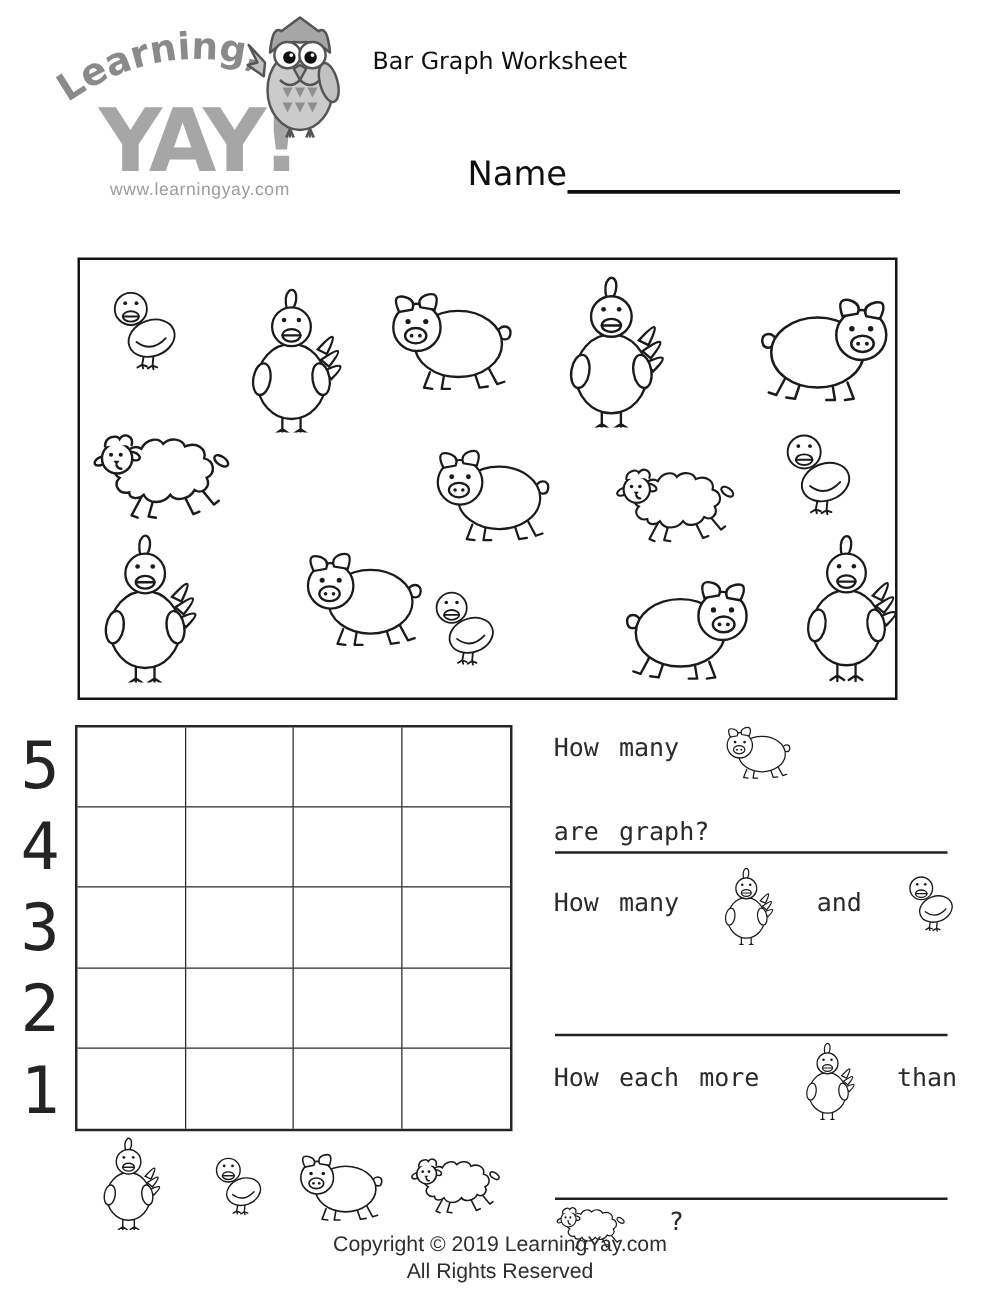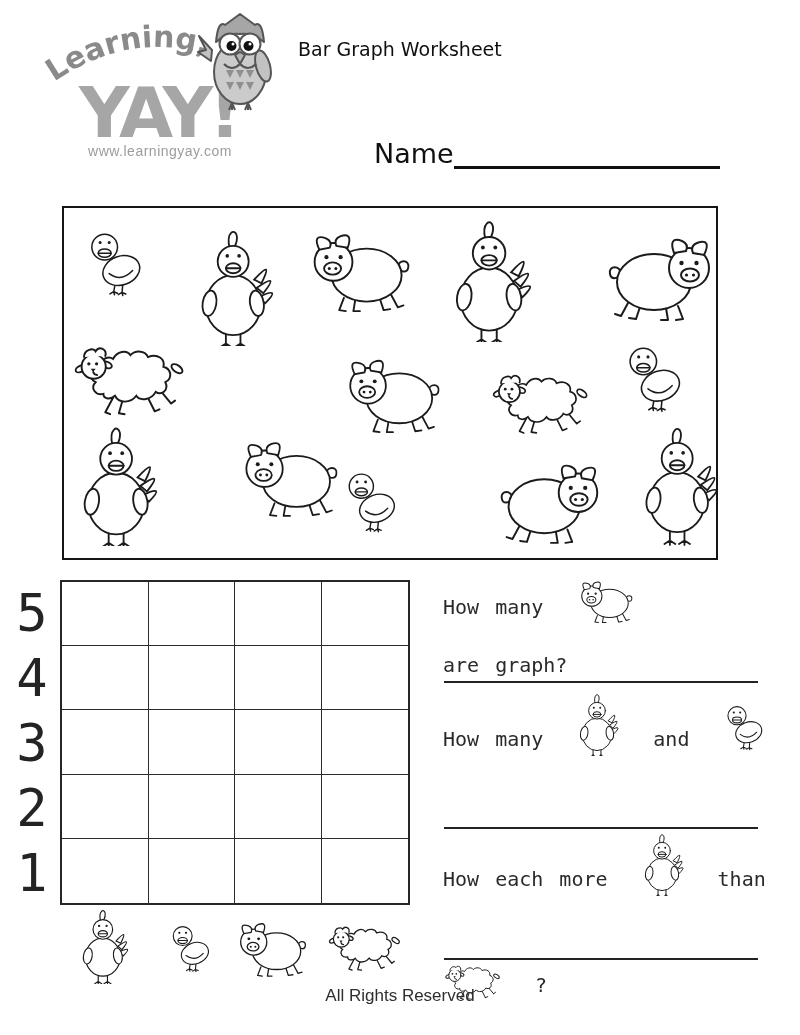--- a/index.html
+++ b/index.html
@@ -11,21 +11,21 @@
   .logo{position:absolute;left:40px;top:8px;width:245px;height:152px;}
   .logo-text-svg{position:absolute;left:0;top:0;}
   .l-top{font-family:"DejaVu Sans",sans-serif;font-weight:bold;font-size:30px;fill:#8a8a8a;}
   .l-main{font-family:"DejaVu Sans",sans-serif;font-weight:bold;font-size:70px;fill:#a6a6a6;letter-spacing:-4px;}
   .l-url{font-family:"Liberation Sans",sans-serif;font-size:14px;fill:#9c9c9c;letter-spacing:.5px;}
   .owl{position:absolute;left:157px;top:0px;}
 
   
   .title{position:absolute;left:298px;top:38px;margin:0;font-family:"DejaVu Sans",sans-serif;
          font-weight:500;font-size:19px;color:#101010;letter-spacing:0px;}
-  .name-row{position:absolute;left:374px;top:136px;display:flex;align-items:flex-end;}
+  .name-row{position:absolute;left:374px;top:122px;display:flex;align-items:flex-end;}
   .name-label{font-family:"DejaVu Sans",sans-serif;font-size:27px;color:#101010;}
   .name-line{display:inline-block;width:266px;height:30px;border-bottom:3px solid #101010;}
 
   .instruction{position:absolute;left:60px;top:168px;margin:0;width:690px;
                font-size:22px;color:#1d1d1d;letter-spacing:.2px;}
 
   
   .animal-box{position:absolute;left:62px;top:206px;width:656px;height:354px;
               border:2.5px solid #151515;box-sizing:border-box;}
   .animal-box svg{position:absolute;}
@@ -36,21 +36,21 @@
               grid-template-rows:repeat(5,1fr);justify-items:center;align-items:center;
               font-family:"DejaVu Sans Mono",monospace;font-size:52px;color:#242424;}
   .grid{position:absolute;left:60px;top:580px;width:350px;height:325px;border:2.5px solid #262626;
         box-sizing:border-box;display:grid;grid-template-columns:repeat(4,1fr);grid-template-rows:repeat(5,1fr);}
   .cell{border-right:1.7px solid #2b2b2b;border-bottom:1.7px solid #2b2b2b;}
   .cell:nth-child(4n){border-right:none;}
   .cell:nth-last-child(-n+4){border-bottom:none;}
   .col-icons svg{position:absolute;}
 
   
-  .question{position:absolute;left:443px;width:348px;display:flex;flex-wrap:wrap;align-items:flex-end;
+  .question{position:absolute;left:443px;width:348px;display:flex;flex-wrap:wrap;align-items:center;
             column-gap:9px;row-gap:0;font-family:"DejaVu Sans Mono",monospace;font-size:20px;
             color:#2a2a2a;line-height:1.3;word-spacing:4px;gap:32px;}
   .q1{top:576px}.q2{top:692px}.q3{top:832px}
   .q-icon{flex:0 0 auto;margin-bottom:-4px;}
   .q-break{flex-basis:100%;height:0;}
   .answer-line{position:absolute;left:444px;width:314px;border-top:2.5px solid #222;}
   .a1{top:681px}.a2{top:827px}.a3{top:958px}
 
   
   .footer{position:absolute;left:0;top:985px;width:800px;text-align:center;
@@ -278,15 +278,16 @@
         <span class="q-break"></span>
         <svg viewBox="0 0 115 95" width="60" height="46" preserveAspectRatio="xMidYMid meet" class="q-icon" style="position: static;">
           <use href="#sym-sheep"></use>
         </svg>
         <span>?</span>
       </div>
       <div class="answer-line a3"></div>
     </div>
 
   <div class="footer">
+    <div>Copyright © 2019 LearningYay.com</div>
     <div>All Rights Reserved</div>
   </div>
 </div>
 
 </body></html>

